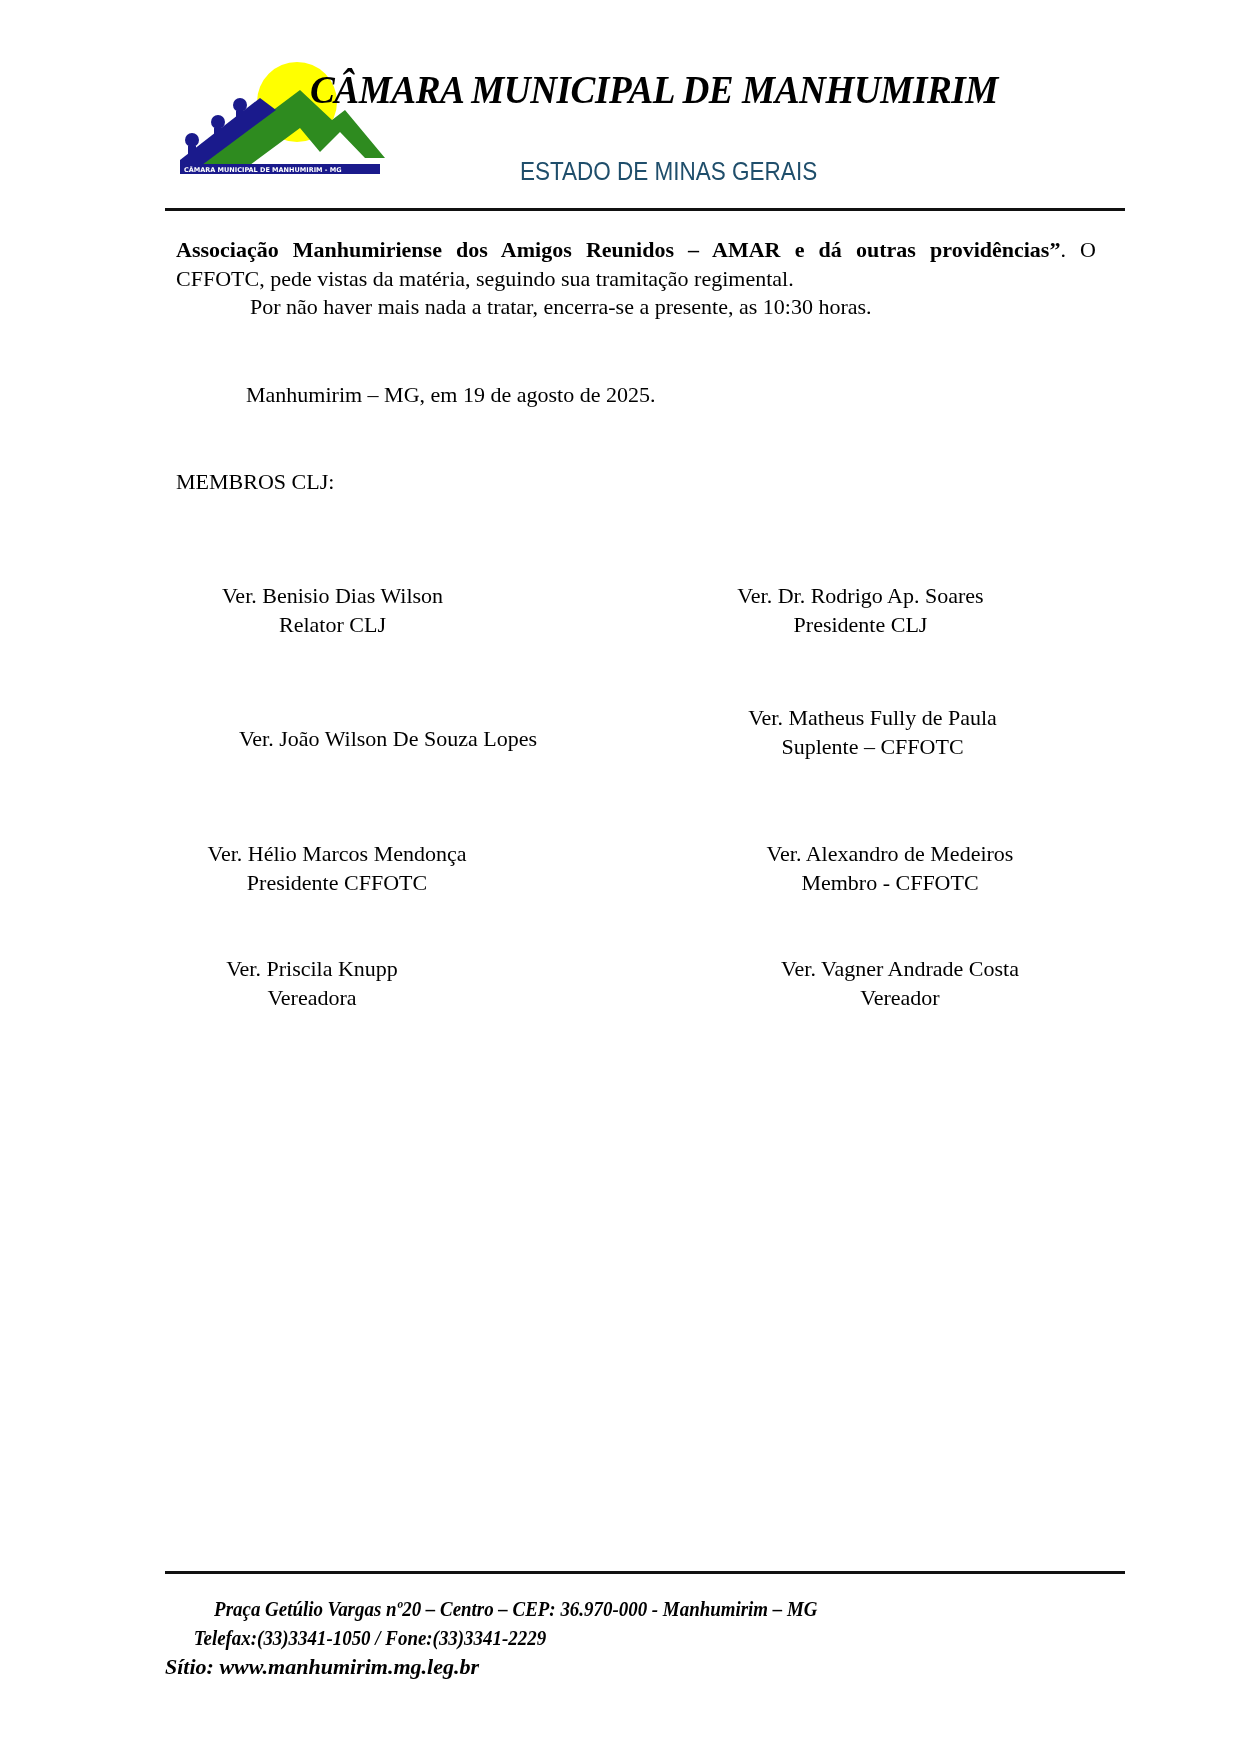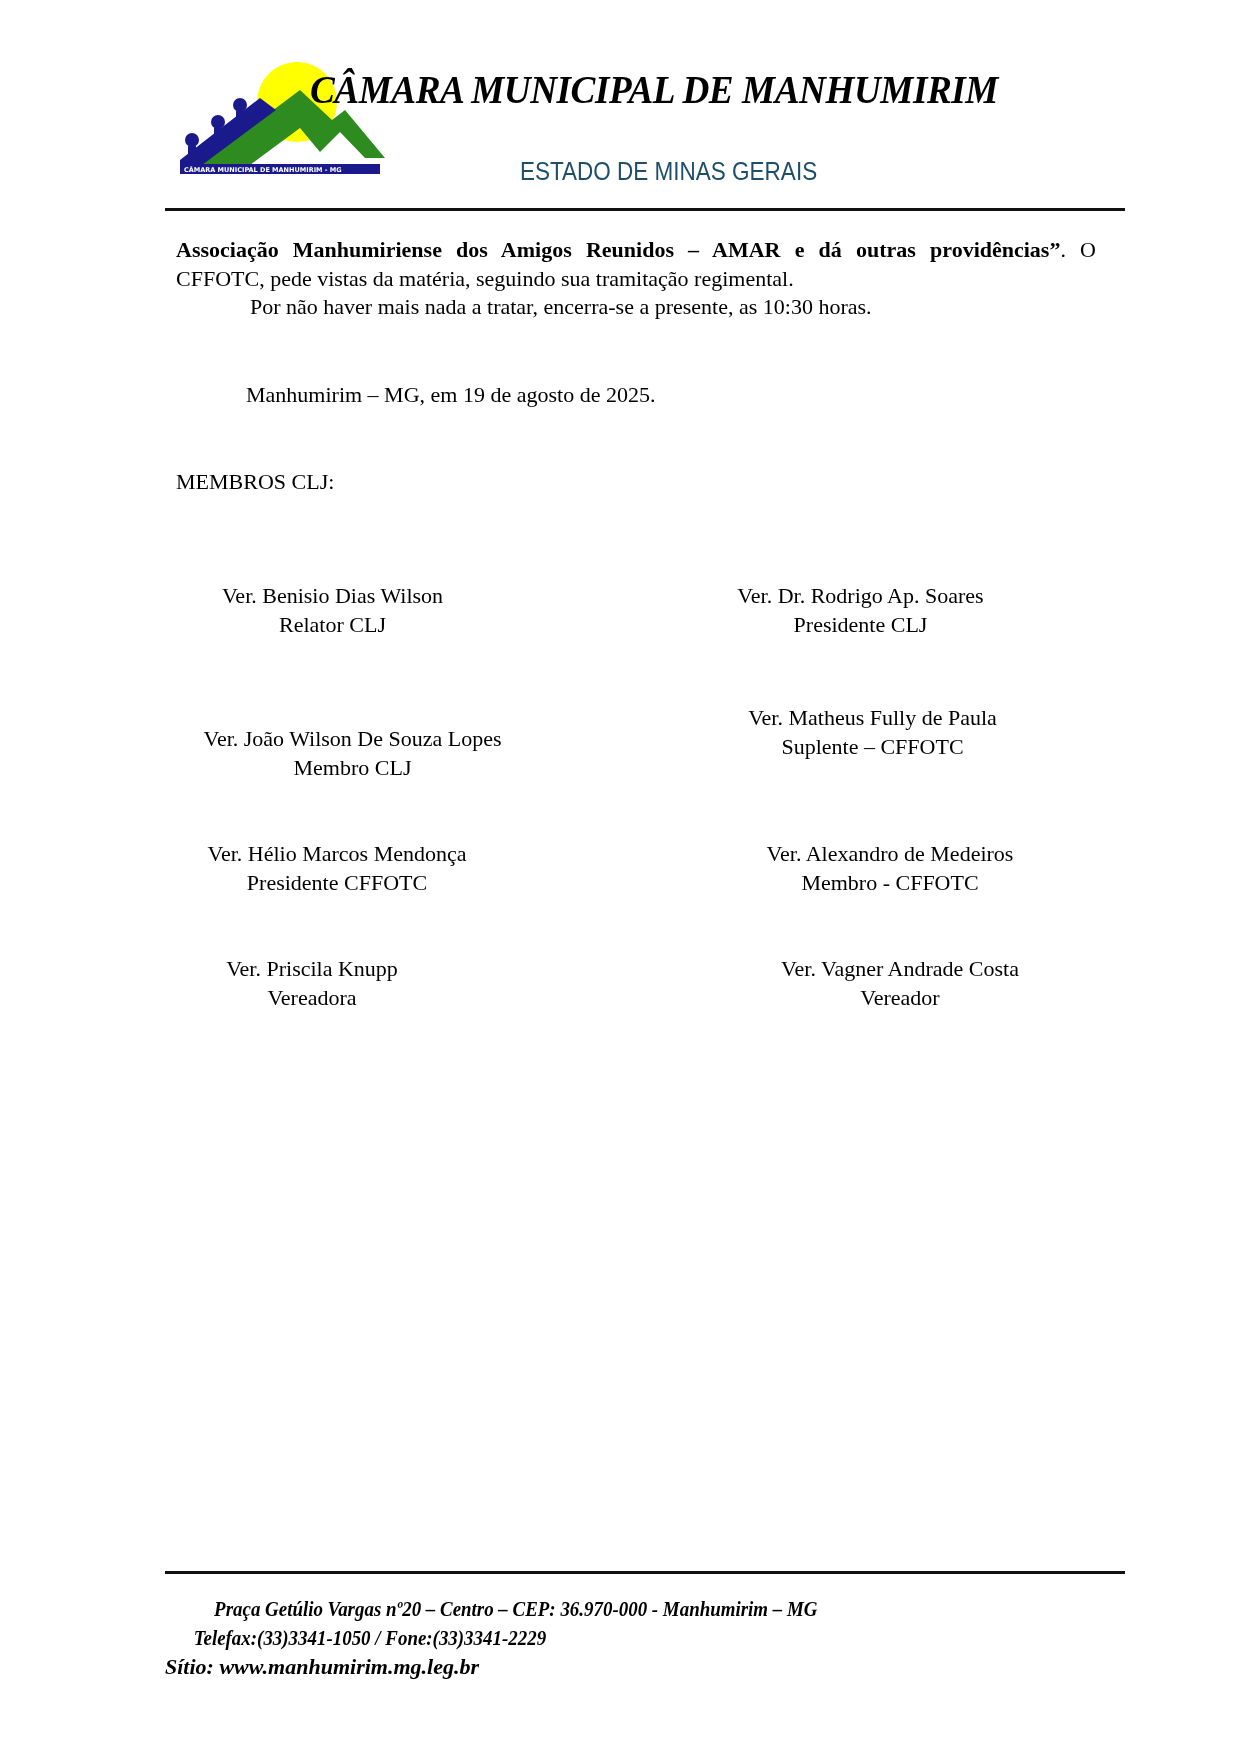--- a/index.html
+++ b/index.html
@@ -60,23 +60,22 @@
 
 <div class="abs sig" style="left:200px;top:582px;width:265px;">
   <div>Ver. Benisio Dias Wilson</div>
   <div>Relator CLJ</div>
 </div>
 <div class="abs sig" style="left:718px;top:582px;width:285px;">
   <div>Ver. Dr. Rodrigo Ap. Soares</div>
   <div>Presidente CLJ</div>
 </div>
 
-<div class="abs sig" style="left:180px;top:725px;width:345px;">
+<div class="abs sig" style="left:192px;top:725px;width:345px;text-align:right;">
   <div>Ver. João Wilson De Souza Lopes</div>
-  <div>Membro CLJ</div>
 </div>
 <div class="abs sig" style="left:730px;top:704px;width:285px;">
   <div>Ver. Matheus Fully de Paula</div>
   <div>Suplente – CFFOTC</div>
 </div>
 
 <div class="abs sig" style="left:188px;top:840px;width:298px;">
   <div>Ver. Hélio Marcos Mendonça</div>
   <div>Presidente CFFOTC</div>
 </div>

